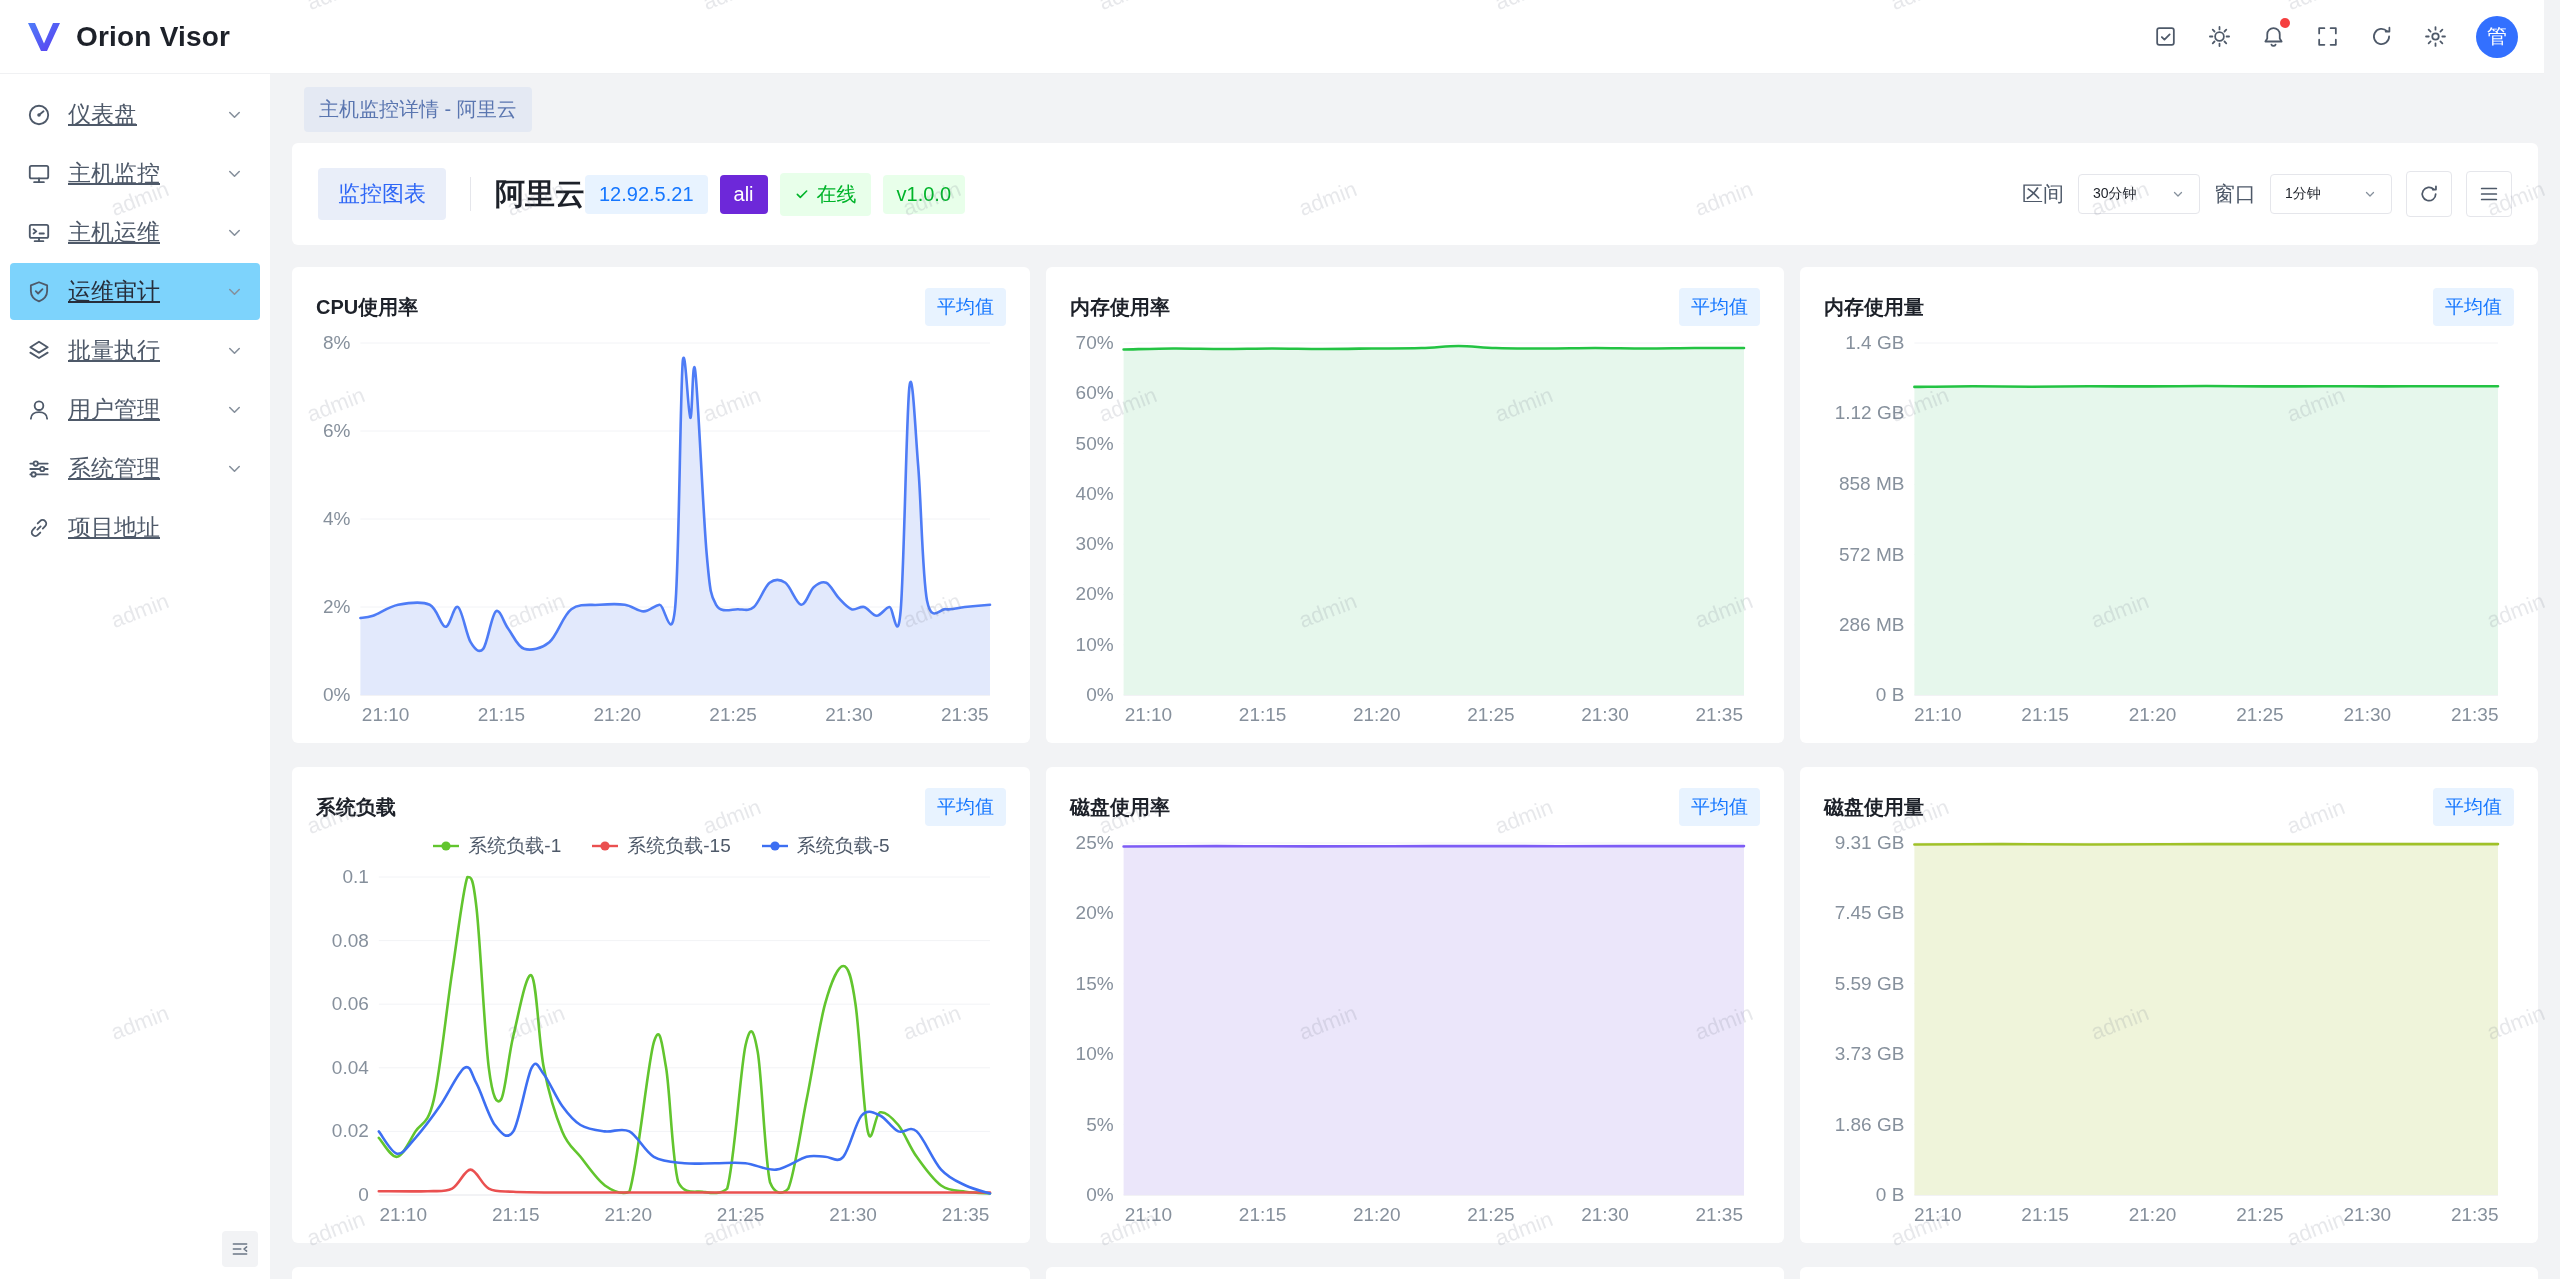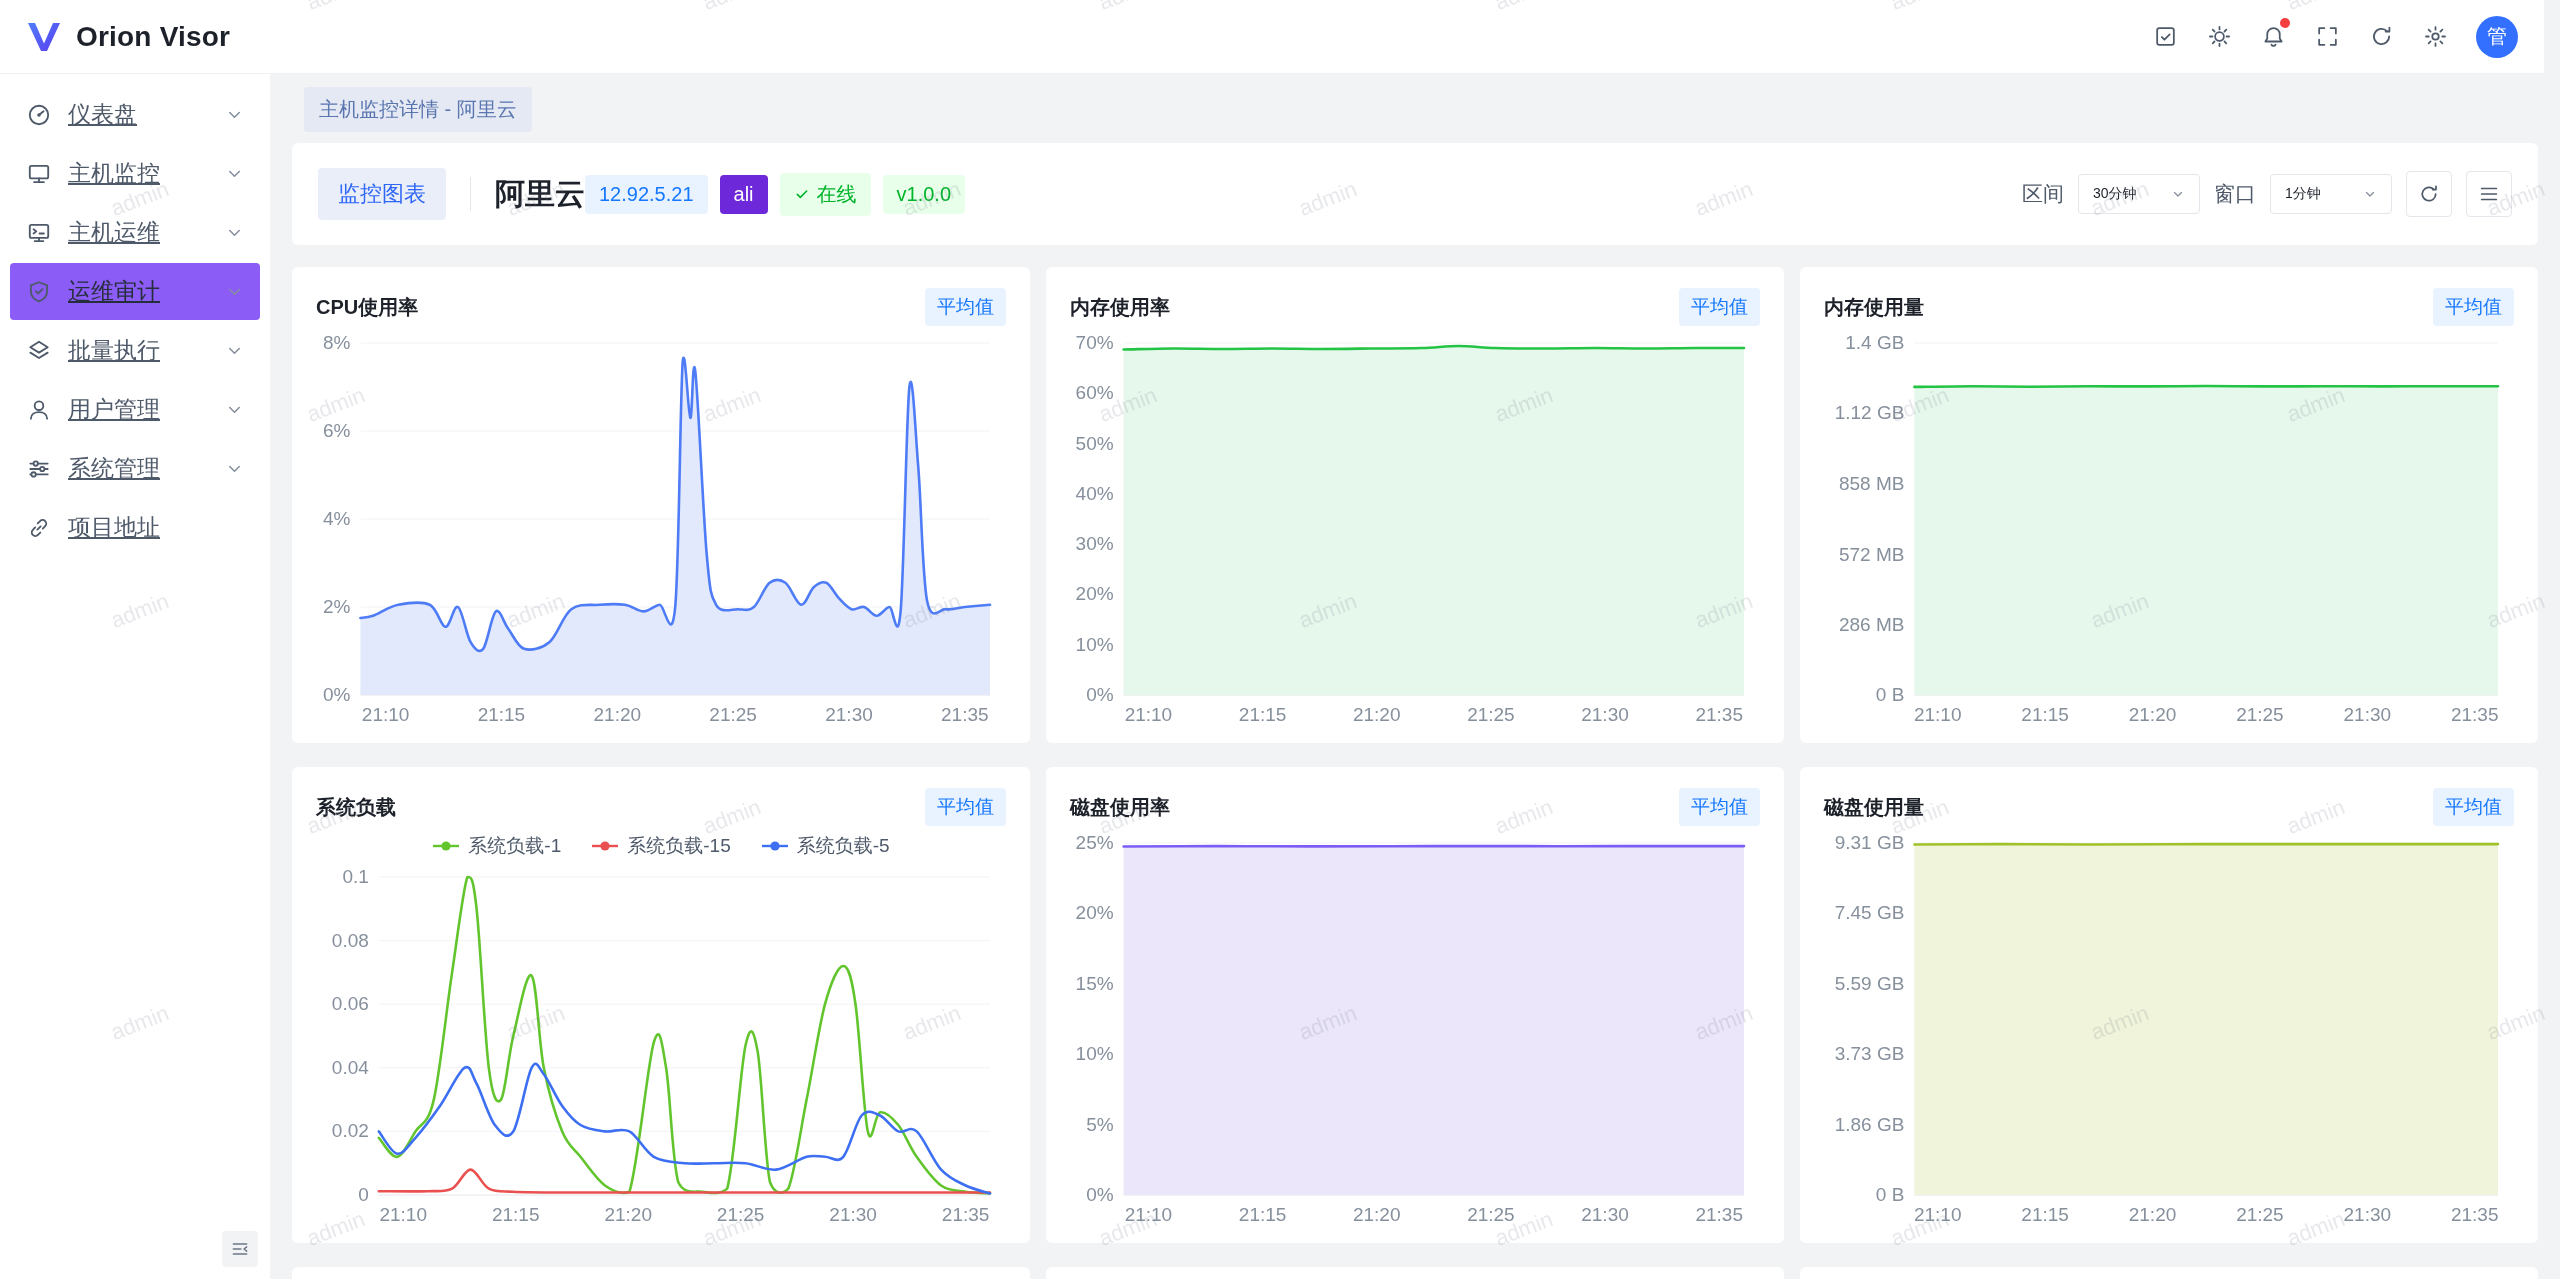--- a/index.html
+++ b/index.html
@@ -18,21 +18,21 @@
   .icon-btn svg { width:25px; height:25px; stroke:#4e5969; fill:none; stroke-width:1.7;
     stroke-linecap:round; stroke-linejoin:round; }
   .dot { position:absolute; top:4px; right:6px; width:10px; height:10px; border-radius:50%; background:#f53f3f; }
   .avatar { width:42px; height:42px; border-radius:50%; background:#3370ff; color:#fff; font-size:20px;
     display:flex; align-items:center; justify-content:center; margin-left:10px; cursor:pointer; }
 
   
   .sidebar { position:fixed; top:74px; left:0; bottom:0; width:270px; background:#fff; z-index:15; padding-top:10px; }
   .menu-item { height:57px; margin:2px 10px; border-radius:4px; display:flex; align-items:center;
     padding:0 16px; gap:16px; font-size:23px; color:#4e5969; cursor:pointer; }
-  .menu-item.active { background:#8b5cf6; color:#272e3b; }
+  .menu-item.active { background:#7dd3fc; color:#272e3b; }
   .menu-item svg.mi { width:26px; height:26px; stroke:#4e5969; fill:none; stroke-width:1.7;
     stroke-linecap:round; stroke-linejoin:round; flex:none; }
   .menu-item .lbl { flex:1; white-space:nowrap;text-decoration:underline; }
   .menu-item svg.chev { width:19px; height:19px; stroke:#86909c; fill:none; stroke-width:2;
     stroke-linecap:round; stroke-linejoin:round; flex:none; }
   .collapse-btn { position:absolute; bottom:12px; right:12px; width:36px; height:36px; border-radius:4px;
     background:#f2f3f5; display:flex; align-items:center; justify-content:center; cursor:pointer; }
   .collapse-btn svg { width:20px; height:20px; stroke:#6b7785; fill:none; stroke-width:1.8; stroke-linecap:round; }
 
   

